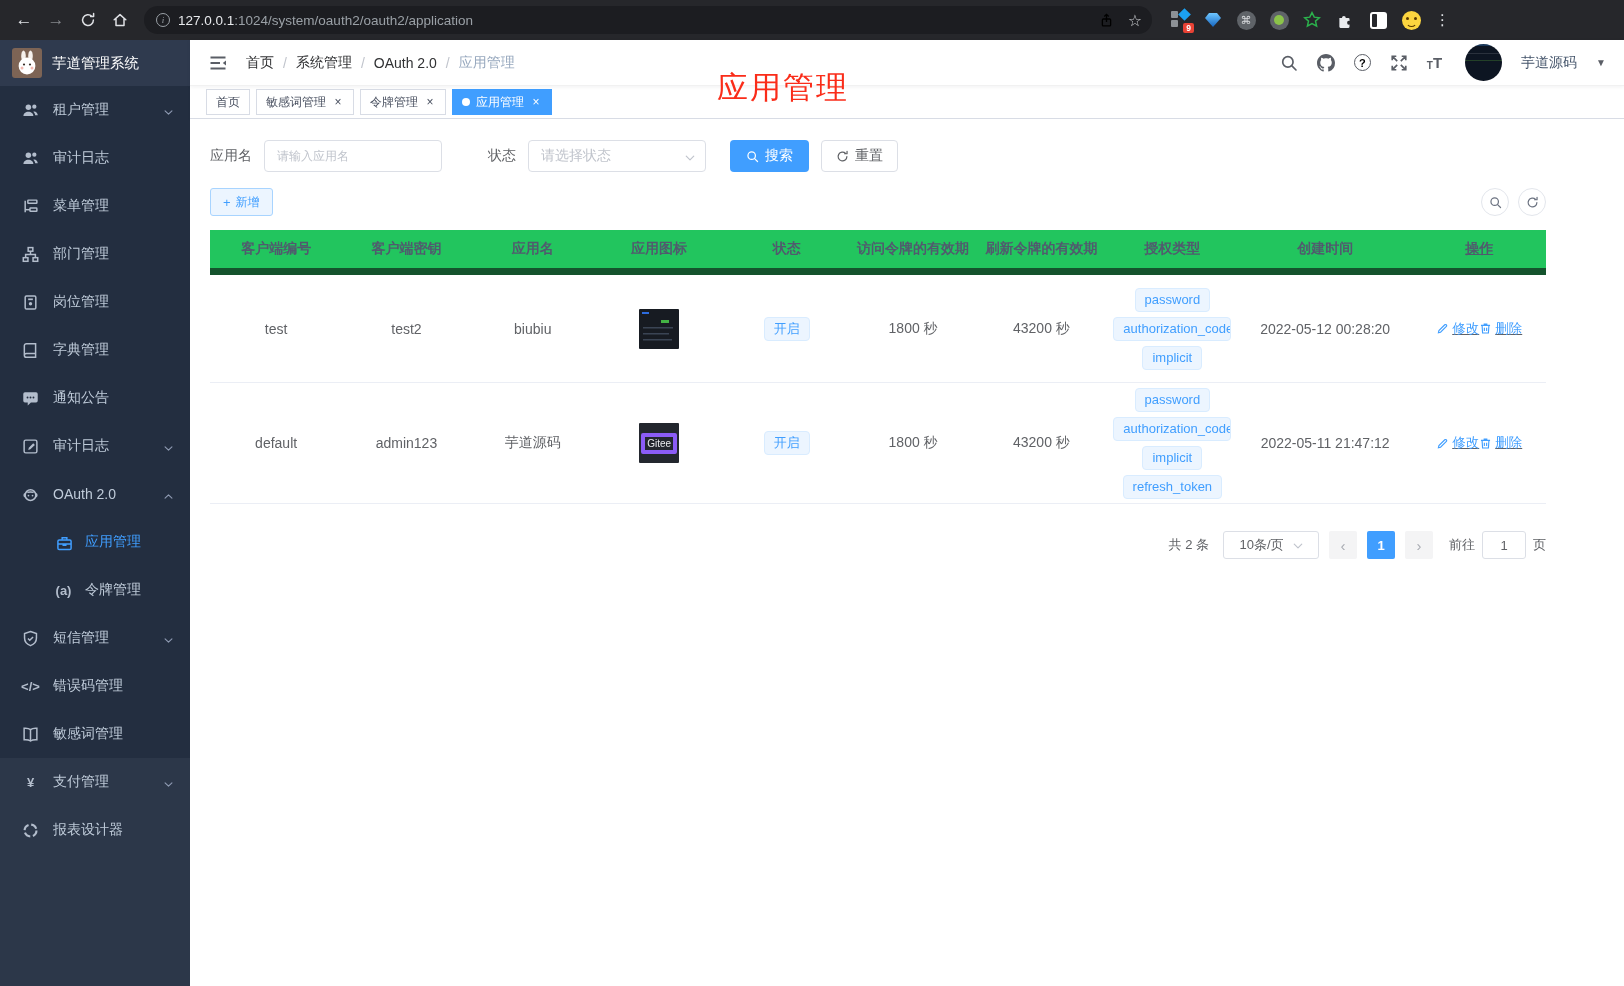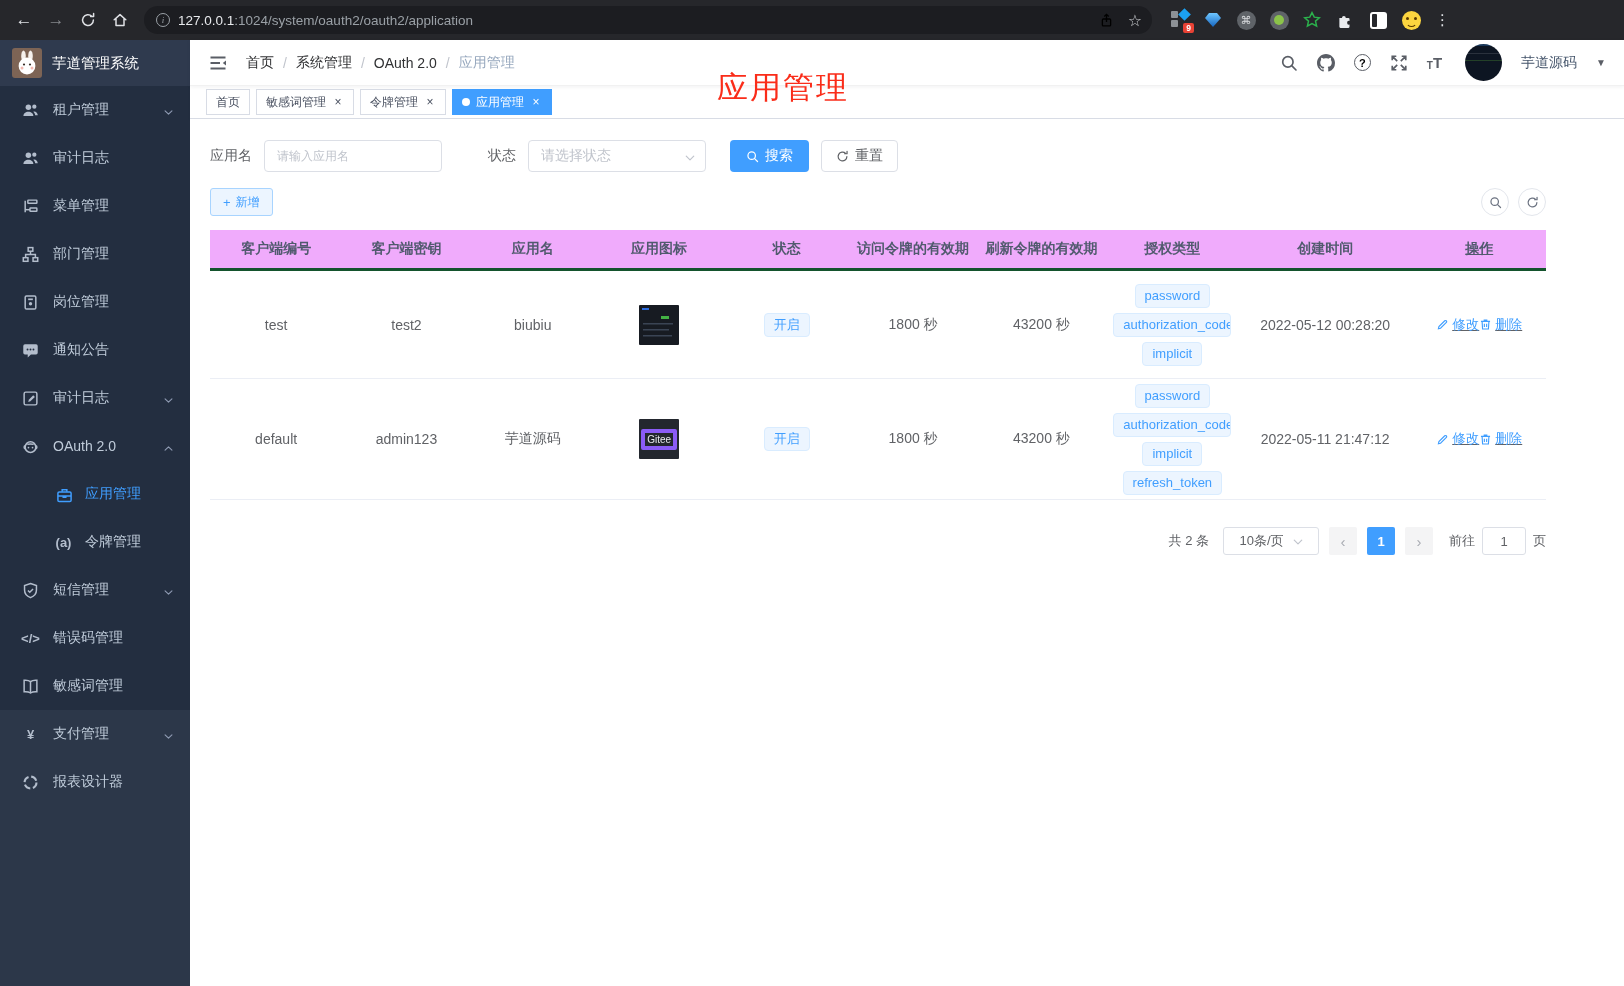--- a/index.html
+++ b/index.html
@@ -108,21 +108,21 @@
 
   .toolbar-row { margin-top:16px; display:flex; align-items:center; }
   .btn-add { height:28px; padding:0 12px; background:#ecf5ff; border:1px solid #a8d4ff; color:#409eff; border-radius:3px; font-size:12px; display:inline-flex; align-items:center; gap:5px; cursor:pointer; }
   .btn-add .plus { font-size:13px; font-weight:400; }
   .util-btns { margin-left:auto; display:flex; gap:9px; }
   .circle-btn { width:28px; height:28px; border-radius:50%; border:1px solid #e3e6ec; background:#fff; color:#6b7280; display:flex; align-items:center; justify-content:center; cursor:pointer; }
   .circle-btn svg { width:13px; height:13px; }
 
   
   .table { margin-top:14px; width:100%; font-size:14px; }
-  .thead { display:flex; background:#f0abfc; border-bottom:3px solid #14532d;justify-content:space-between; }
+  .thead { display:flex; background:#22c55e; border-bottom:7px solid #14532d;justify-content:space-between; }
   .th { padding:10px 4px; font-weight:700; color:#515a6e; text-align:center; font-size:14px; }
   .trow { display:flex; border-bottom:1px solid #ebeef5; align-items:center; }
   .td { padding:10px 4px; color:#606266; text-align:center; display:flex; flex-direction:column; align-items:center; justify-content:center; gap:5px; overflow:hidden; }
   .c1{width:10%;} .c2{width:9.7%;} .c3{width:9.4%;} .c4{width:9.7%;} .c5{width:9.6%;}
   .c6{width:9.5%;} .c7{width:9.9%;} .c8{width:9.9%;} .c9{width:13.2%;} .c10{width:10.1%;text-decoration:underline;}
   .appicon { width:40px; height:40px; background:#13161c; border-radius:1px; position:relative; overflow:hidden; }
   .appicon.shot { background:
       linear-gradient(90deg,#2d6cdf 0 7px,transparent 7px) 3px 3px/14px 2px no-repeat,
       linear-gradient(90deg,#43b244 0 8px,transparent 8px) 22px 11px/10px 3px no-repeat,
       linear-gradient(90deg,#3a4454 0 30px,transparent 0) 4px 18px/32px 1.5px no-repeat,
@@ -382,20 +382,28 @@
             <span class="mi-ic">
               <svg>
                 <use href="#i-badge"></use>
               </svg>
             </span>
             <span>岗位管理</span>
           </div>
         <div class="mi-row">
             <span class="mi-ic">
               <svg>
+                <use href="#i-book"></use>
+              </svg>
+            </span>
+            <span>字典管理</span>
+          </div>
+        <div class="mi-row">
+            <span class="mi-ic">
+              <svg>
                 <use href="#i-comment"></use>
               </svg>
             </span>
             <span>通知公告</span>
           </div>
         <div class="mi-row">
             <span class="mi-ic">
               <svg>
                 <use href="#i-editlog"></use>
               </svg>

